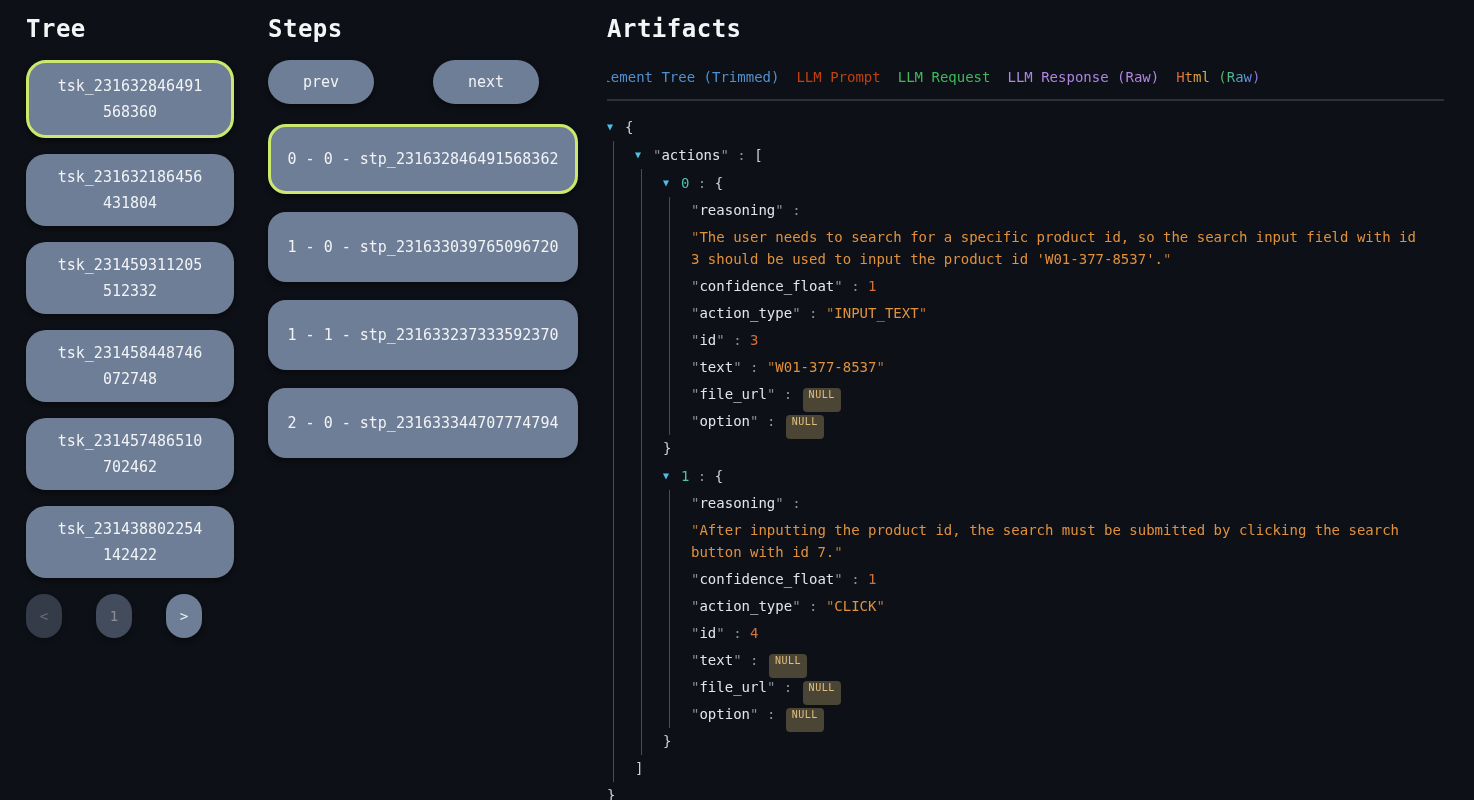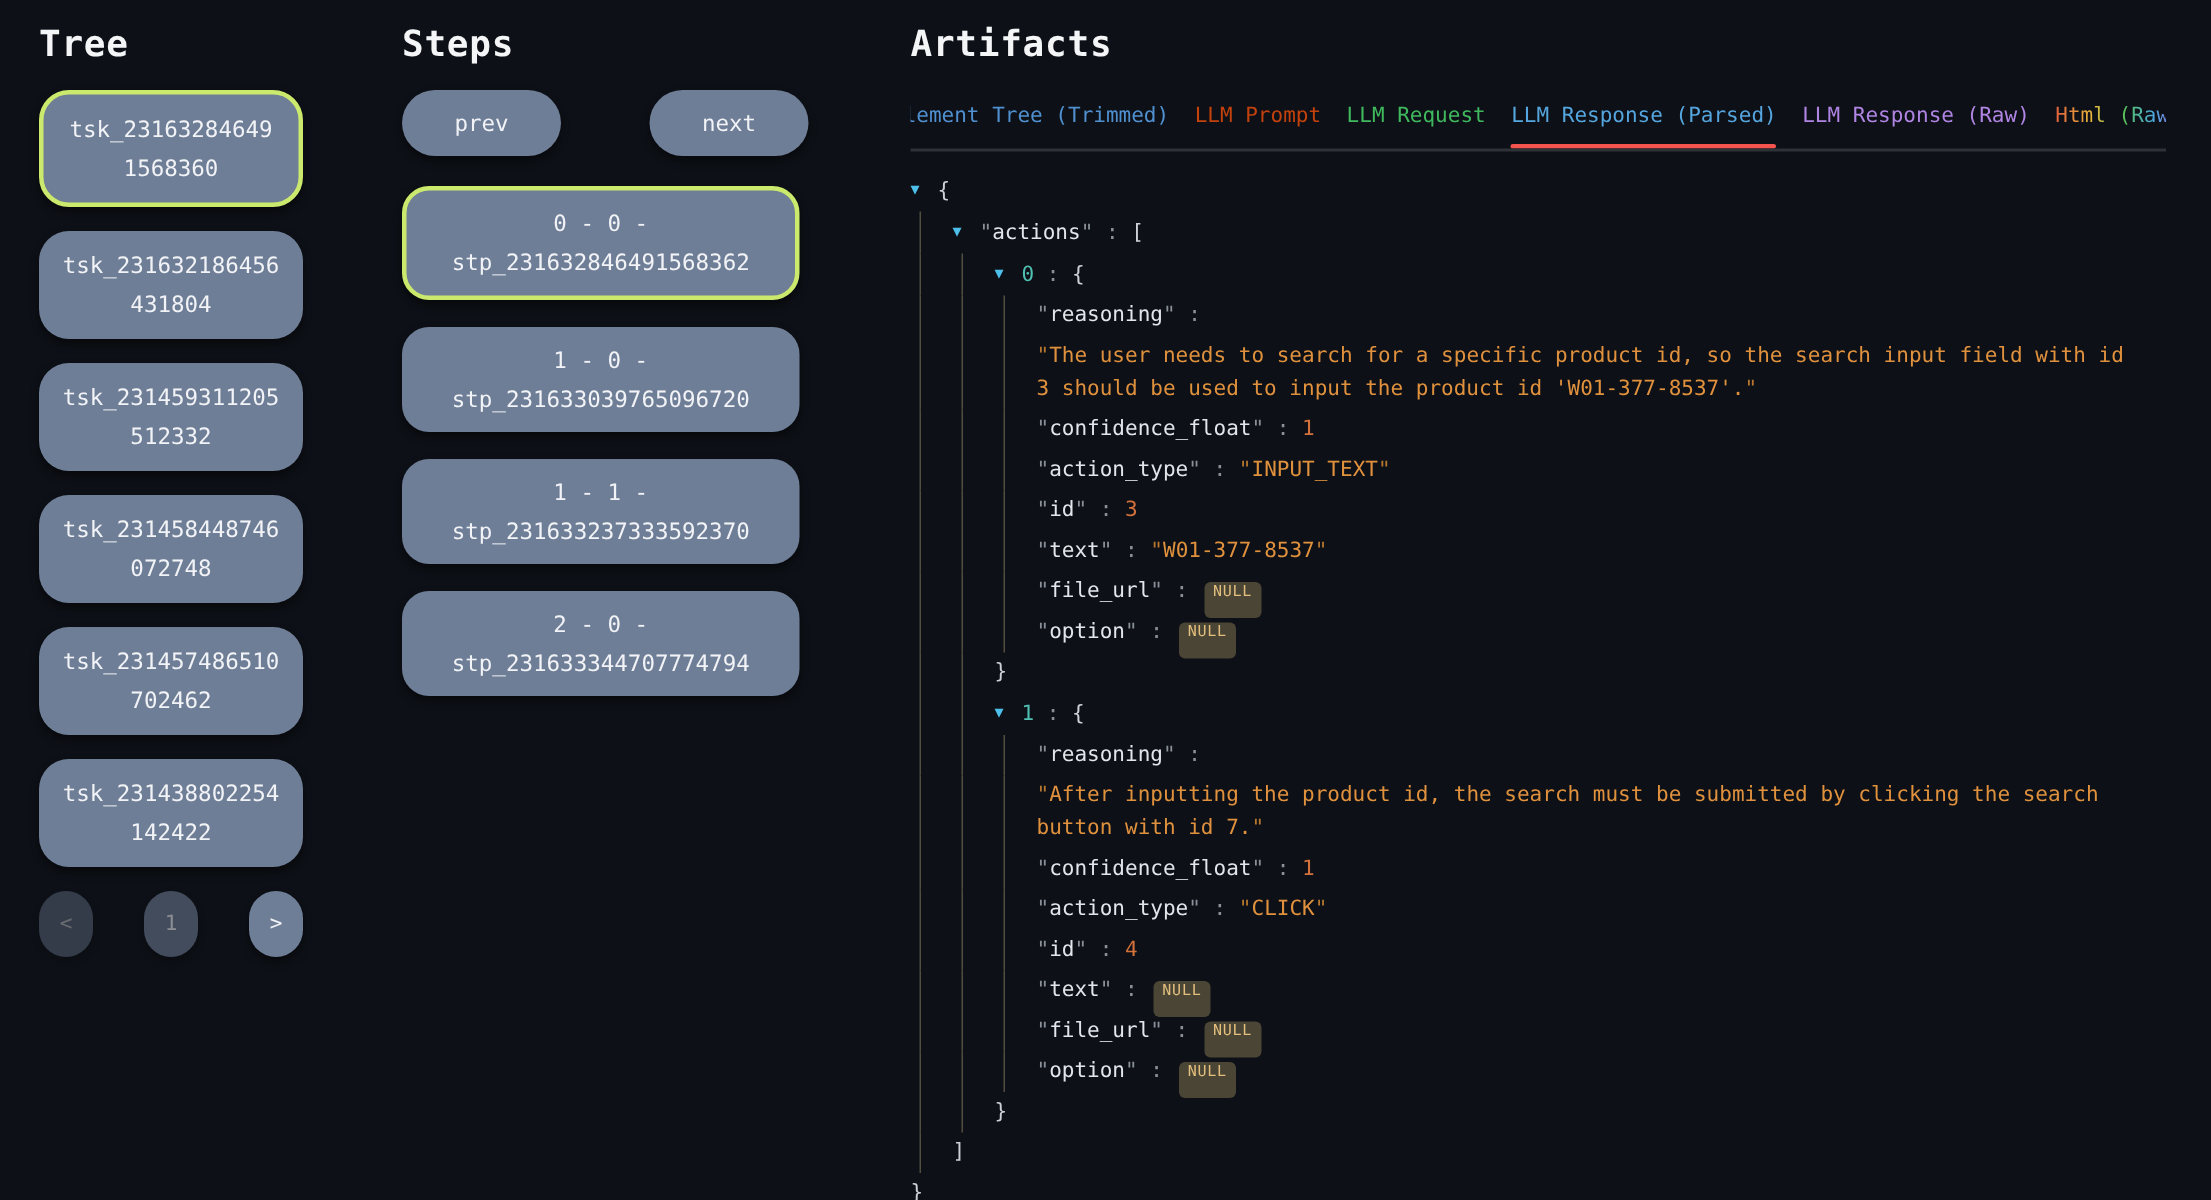--- a/index.html
+++ b/index.html
@@ -16,37 +16,37 @@
     margin:12px 0 14px;font-size:24px;line-height:34px;font-weight:bold;
     color:var(--heading,#f3f5f7);letter-spacing:.5px;
   }
   button{font-family:inherit;border:none;outline:none;cursor:pointer;}
   .btn{
     background:var(--button_bg,#6f7e97);color:var(--button_text,#f1f3f6);
     box-shadow:0 3px 6px rgba(0,0,0,.45);
   }
   .task{
     display:flex;align-items:center;justify-content:center;text-align:center;
-    width:176px;min-height:72px;box-sizing:border-box;border-radius:20px;
-    margin-bottom:16px;padding:10px 14px;font-size:15px;line-height:26px;
+    width:208px;min-height:72px;box-sizing:border-box;border-radius:20px;
+    margin-bottom:16px;padding:10px 28px;font-size:15px;line-height:26px;
     word-break:break-all;
   }
   .task.selected,.step.selected{border:3px solid var(--selected_border,#cbe96d);}
   .pager{display:flex;justify-content:space-between;align-items:center;width:176px;margin-top:16px;}
   .pagebtn{
     width:36px;height:44px;border-radius:18px;font-size:14px;
     display:flex;align-items:center;justify-content:center;
   }
   .pagebtn.dim1{opacity:.4;}
   .pagebtn.dim2{opacity:.55;}
   .navrow{display:flex;justify-content:space-between;width:271px;margin-bottom:20px;}
   .navbtn{width:106px;height:44px;border-radius:22px;font-size:15px;}
   .step{
     display:flex;align-items:center;justify-content:center;text-align:center;
-    width:265px;min-height:70px;box-sizing:border-box;border-radius:18px;
+    width:310px;min-height:70px;box-sizing:border-box;border-radius:18px;
     margin-bottom:18px;padding:9px 14px;font-size:15px;line-height:26px;
   }
   
   .tabbar{
     margin-top:6px;position:relative;display:flex;align-items:flex-end;
     overflow:hidden;white-space:nowrap;
     border-bottom:2px solid var(--tab_bar_line,#2e3136);
   }
   .tab{
     flex:none;position:relative;font-size:14px;line-height:18px;
@@ -114,21 +114,20 @@
       <button class="btn step">2 - 0 - stp_231633344707774794</button>
     </div>
 </div>
 
 <div class="col col-artifacts">
   <h1>Artifacts</h1>
   <div class="tabbar" id="tab-bar">
       <span class="tab" style="color: rgb(80, 144, 208);">Element Tree (Trimmed)</span>
       <span class="tab" style="color: #c2410c;">LLM Prompt</span>
       <span class="tab" style="color: rgb(64, 185, 94); text-align: center;">LLM Request</span>
-      <span class="tab active" style="color: rgb(85, 166, 223);">LLM Response (Parsed)<span class="tabline"></span></span>
       <span class="tab" style="color: rgb(175, 132, 227);">LLM Response (Raw)</span>
       <span class="tab rainbow">Html (Raw)</span>
     </div>
   <div class="jtree" id="json-tree">
       <div class="line">
         <span class="lt"><span class="tg">▼</span><span class="p">{</span></span>
       </div>
       <div class="line">
         <span class="guide"></span>
         <span class="lt"><span class="tg">▼</span><span class="q">"</span><span class="k">actions</span><span class="q">"</span><span class="c"> : </span><span class="p">[</span></span>

